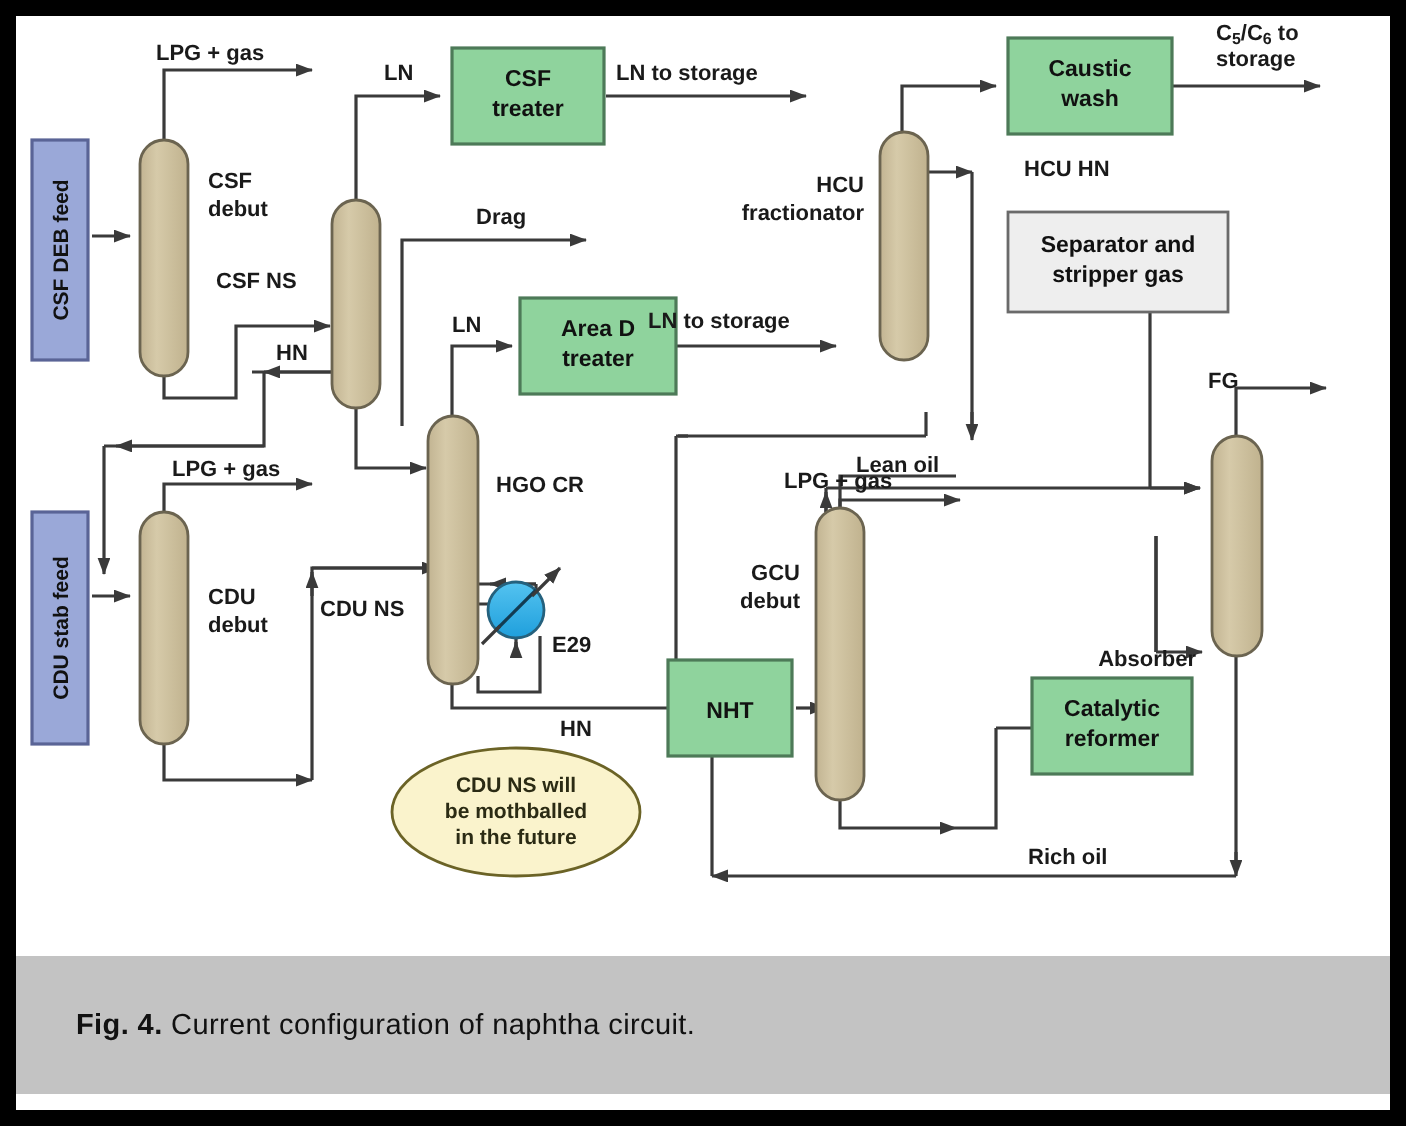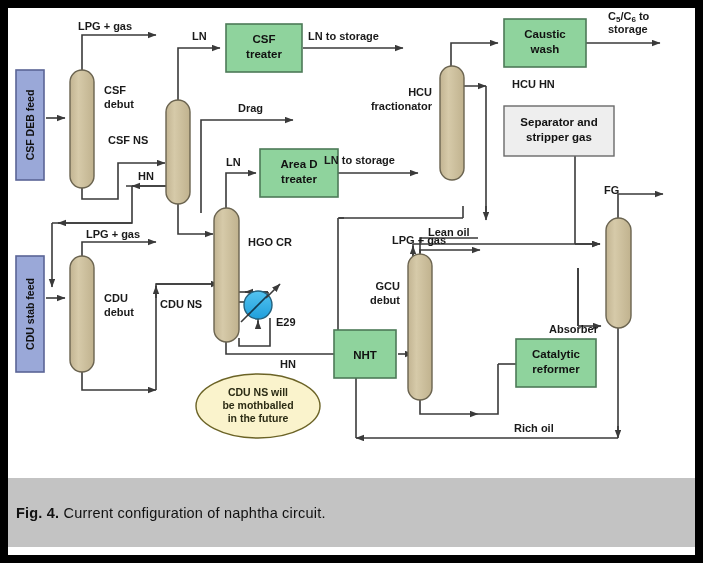--- a/index.html
+++ b/index.html
@@ -23,21 +23,21 @@
     background:#ffffff;
     overflow:hidden;
   }
   #caption-bar{
     position:absolute;left:8px;top:478px;
     width:687px;height:69px;
     background:#c3c3c3;
     display:flex;align-items:center;
   }
   #caption-text{
-    padding-left:8px;
+    padding-left:30px;
     font-size:14.5px;
     color:#111;
     letter-spacing:.2px;
     white-space:nowrap;
   }
   #caption-text b{font-weight:bold;}
   svg#flow{position:absolute;left:0;top:0;}
   
   .lbl{font-family:"Liberation Sans",sans-serif;font-size:11px;font-weight:bold;fill:#1a1a1a;}
   .boxlbl{font-family:"Liberation Sans",sans-serif;font-size:11.5px;font-weight:bold;fill:#111;}

